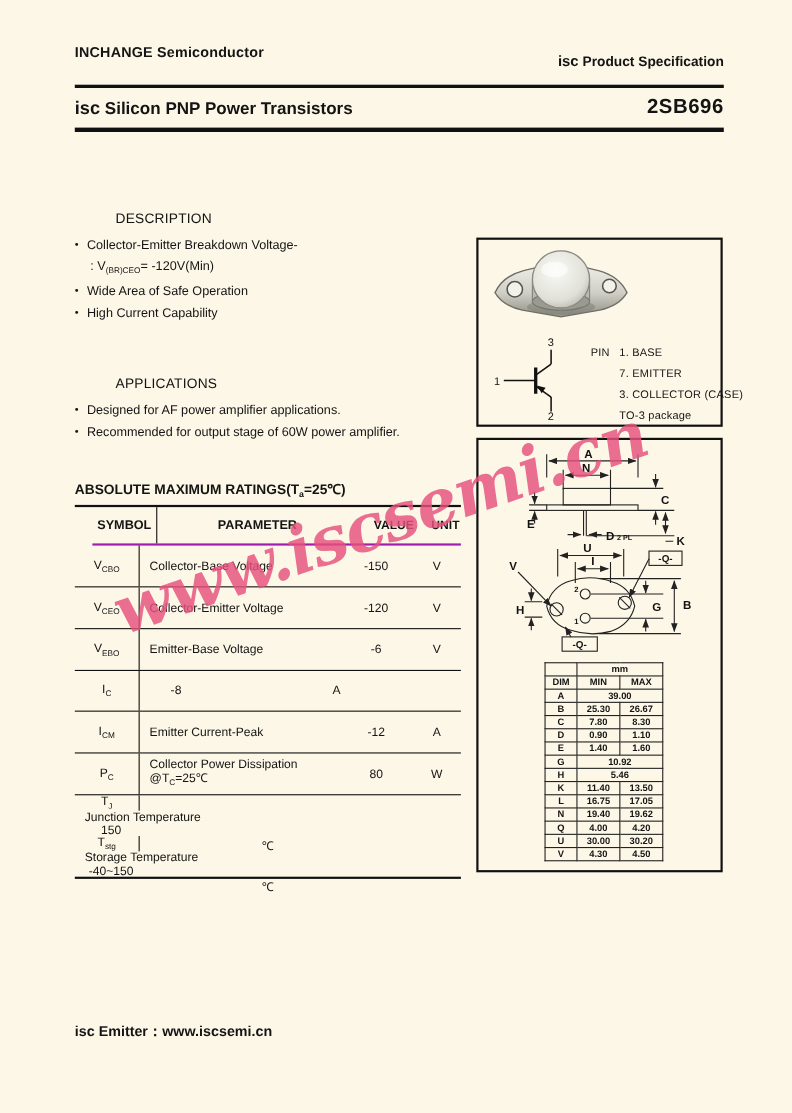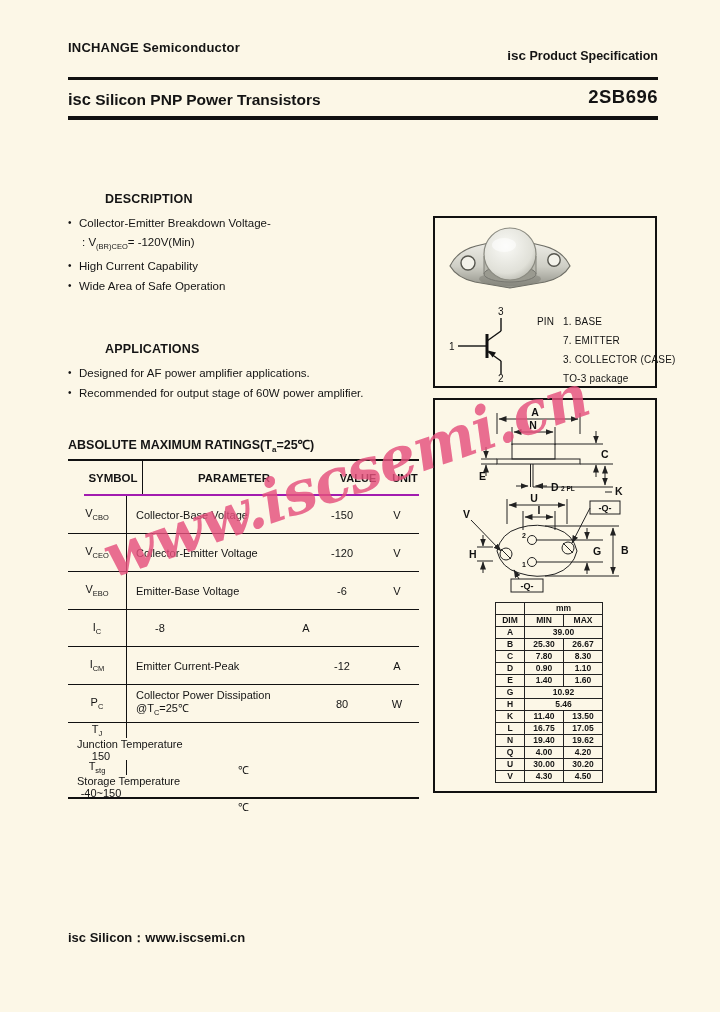--- a/index.html
+++ b/index.html
@@ -8,21 +8,21 @@
   .rule{position:absolute;background:#111;}
   
   .company{left:68px;top:40px;font-size:13px;font-weight:bold;letter-spacing:.2px;}
   .spec{right:62px;top:48px;font-size:12.5px;font-weight:bold;}
   .spec .brand{font-size:13.5px;}
   .title{left:68px;top:90px;font-size:15.5px;font-weight:bold;text-align:right;}
   .title .brand{font-size:16.5px;}
   .partno{right:62px;top:86px;font-size:18.5px;font-weight:bold;letter-spacing:.5px;}
   
   .sec{position:absolute;left:68px;}
-  .sec-h{font-size:12.5px;font-weight:bold;margin-bottom:7px;letter-spacing:.2px;padding-left:37px;}
+  .sec-h{font-size:12.5px;font-weight:normal;margin-bottom:7px;letter-spacing:.2px;padding-left:37px;}
   .ln{font-size:11.5px;line-height:19px;white-space:nowrap;}
   .blt{display:inline-block;width:11px;font-size:10px;vertical-align:1px;}
   .ind{padding-left:14px;}
   .sub{font-size:7.5px;vertical-align:-3px;letter-spacing:0;}
   .sub2{font-size:8px;vertical-align:-3px;}
   
   .rt-head{left:68px;top:436px;font-size:12.5px;font-weight:bold;}
   .rtable{position:absolute;left:68px;top:459px;width:351px;border-top:2px solid #111;border-bottom:2px solid #111;}
   .rrow{display:flex;align-items:stretch;border-bottom:1.5px solid #111;box-sizing:border-box;}
   .rrow.hdr{height:35px;border-bottom:2px solid #a21caf;font-weight:bold;font-size:11.5px;margin-left:16px;}
@@ -64,22 +64,22 @@
   <div class="abs spec"><span class="brand">isc</span><span> Product Specification</span></div>
   <div class="rule" style="left:68px;top:77px;width:590px;height:3px;"></div>
   <div class="abs title"><span class="brand">isc</span><span> Silicon PNP Power Transistors</span></div>
   <div class="abs partno">2SB696</div>
   <div class="rule" style="left:68px;top:116px;width:590px;height:4px;"></div>
 
   <div class="sec" style="top:192px;">
     <div class="sec-h">DESCRIPTION</div>
     <div class="ln"><span class="blt">•</span><span>Collector-Emitter Breakdown Voltage-</span></div>
     <div class="ln ind"><span>: V</span><span class="sub">(BR)CEO</span><span>= -120V(Min)</span></div>
+    <div class="ln"><span class="blt">•</span><span>Wide Area of Safe Operation</span></div>
     <div class="ln"><span class="blt">•</span><span>High Current Capability</span></div>
-    <div class="ln"><span class="blt">•</span><span>Wide Area of Safe Operation</span></div>
   </div>
 
   <div class="sec" style="top:342px;">
     <div class="sec-h">APPLICATIONS</div>
     <div class="ln"><span class="blt">•</span><span>Designed for AF power amplifier applications.</span></div>
     <div class="ln"><span class="blt">•</span><span>Recommended for output stage of 60W power amplifier.</span></div>
   </div>
 
   <div class="abs rt-head"><span>ABSOLUTE MAXIMUM RATINGS(T</span><span class="sub2">a</span><span>=25℃)</span></div>
 
@@ -359,15 +359,15 @@
             <td>V</td>
             <td>4.30</td>
             <td>4.50</td>
           </tr>
     </tbody>
       </table>
   </div>
 
   <div class="wm" style="color:#e6517d;">www.iscsemi.cn</div>
 
-  <div class="abs footer"><span>isc Silicon：</span><span>www.iscsemi.cn</span></div>
+  <div class="abs footer"><span>isc Emitter：</span><span>www.iscsemi.cn</span></div>
 
 </div>
 
 </body></html>

